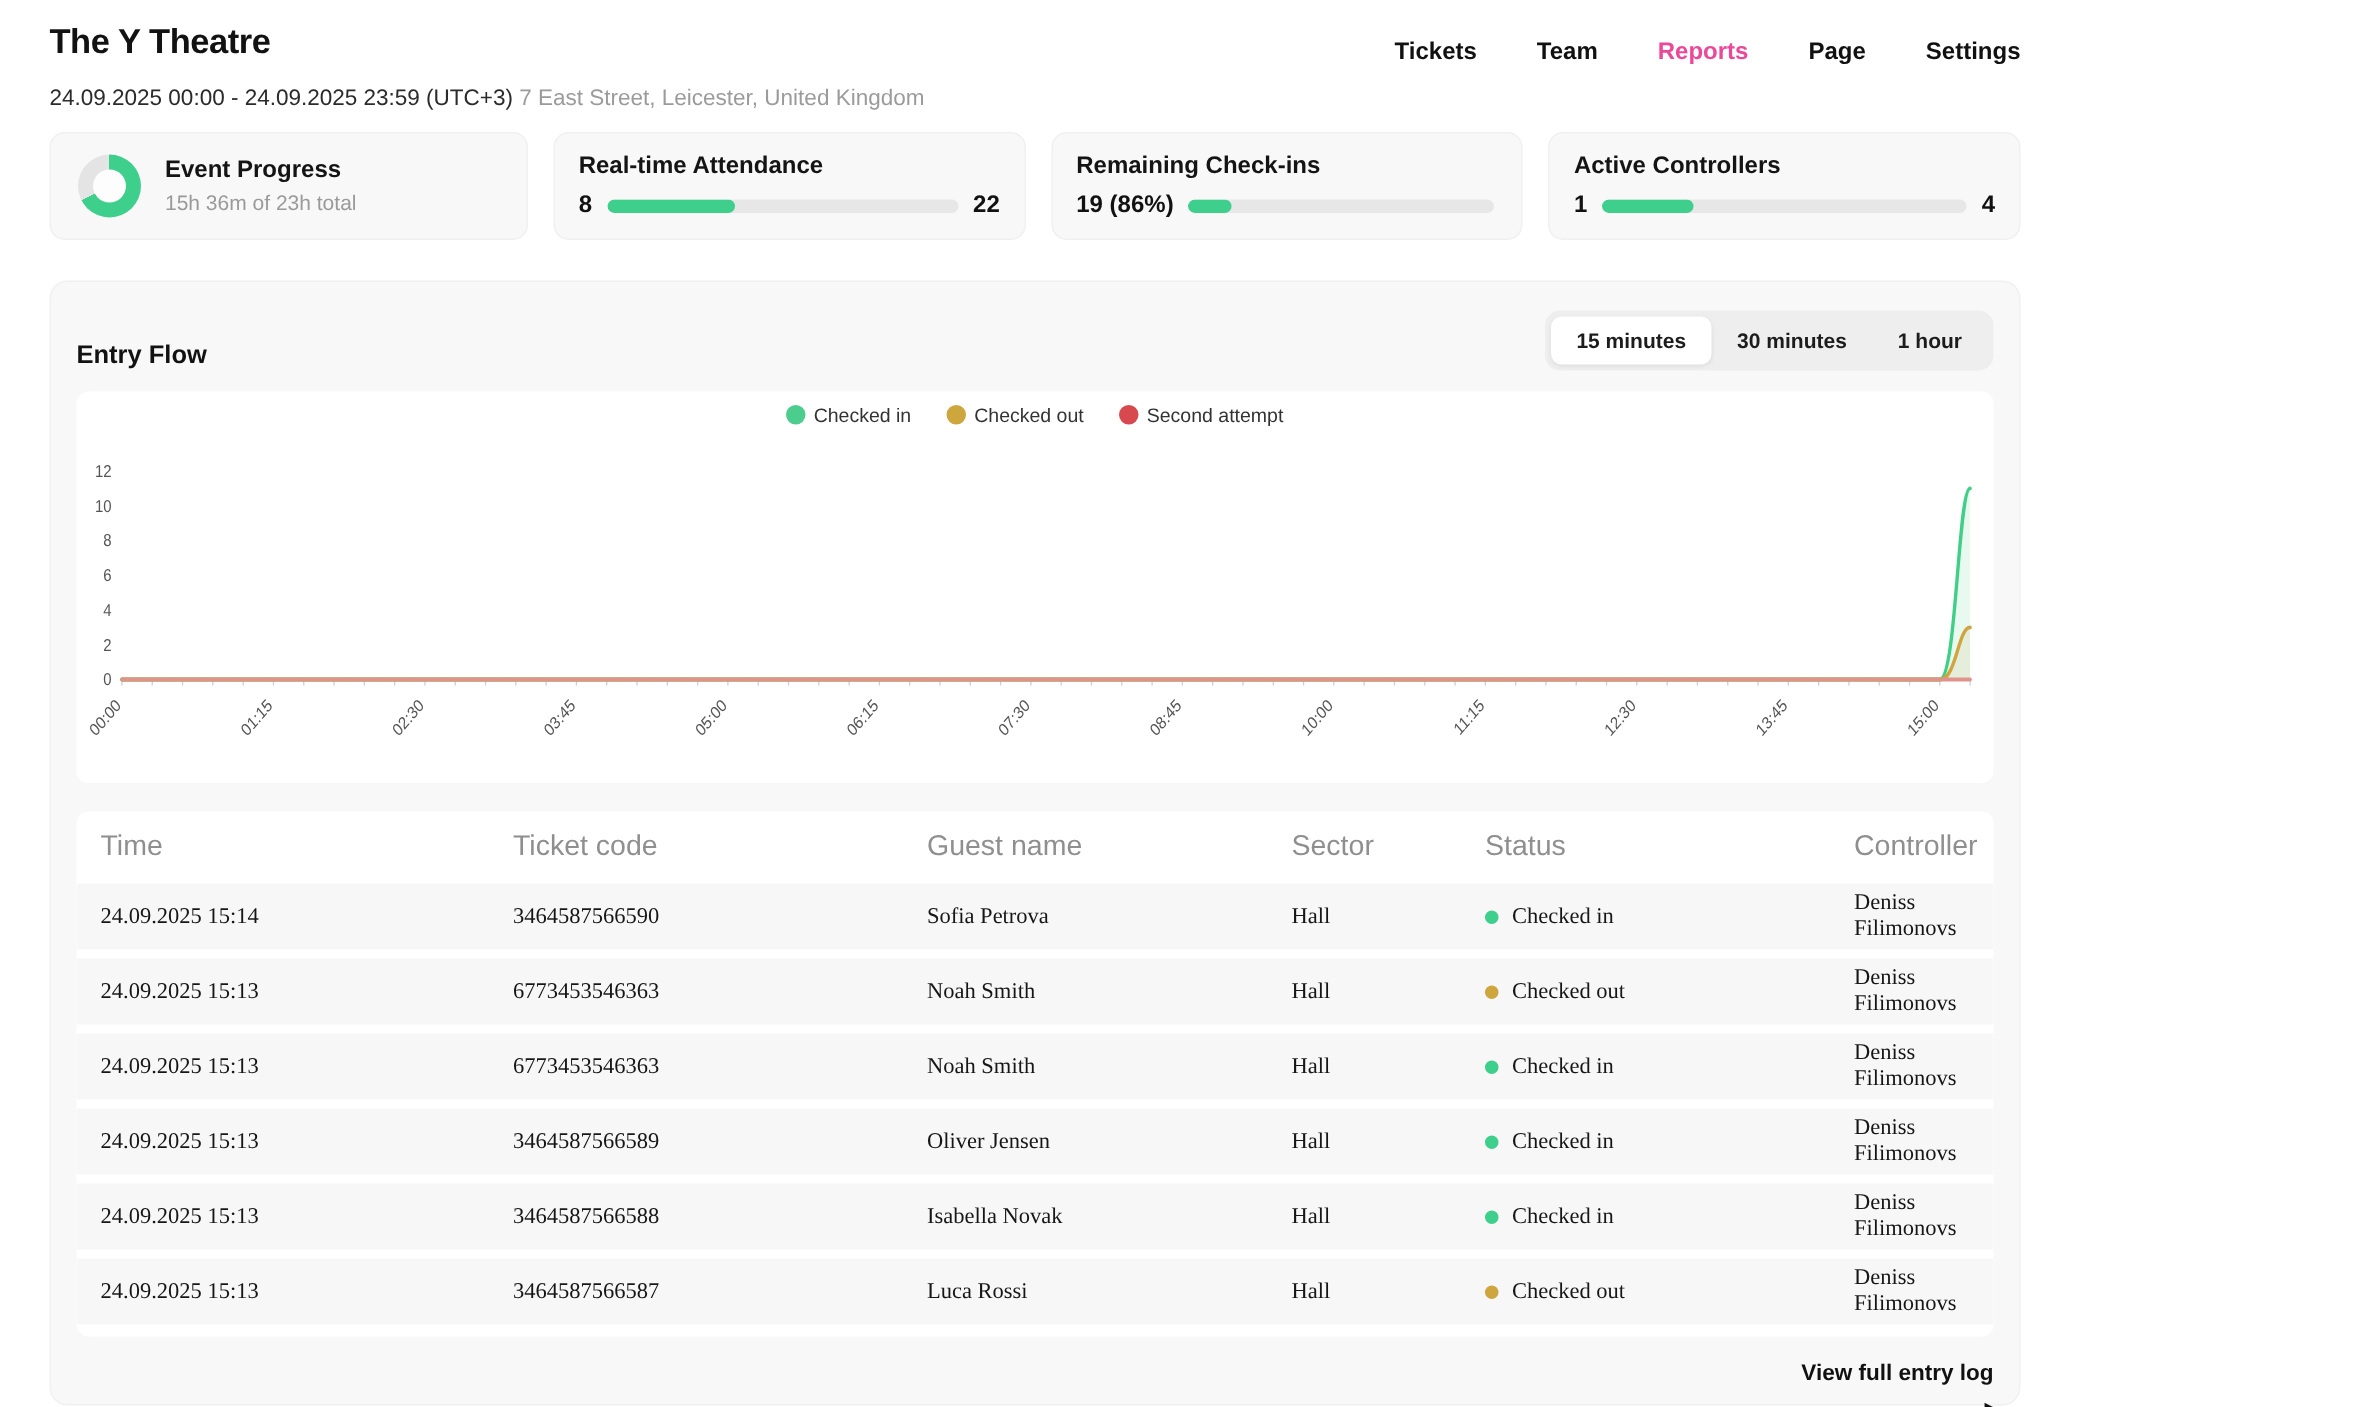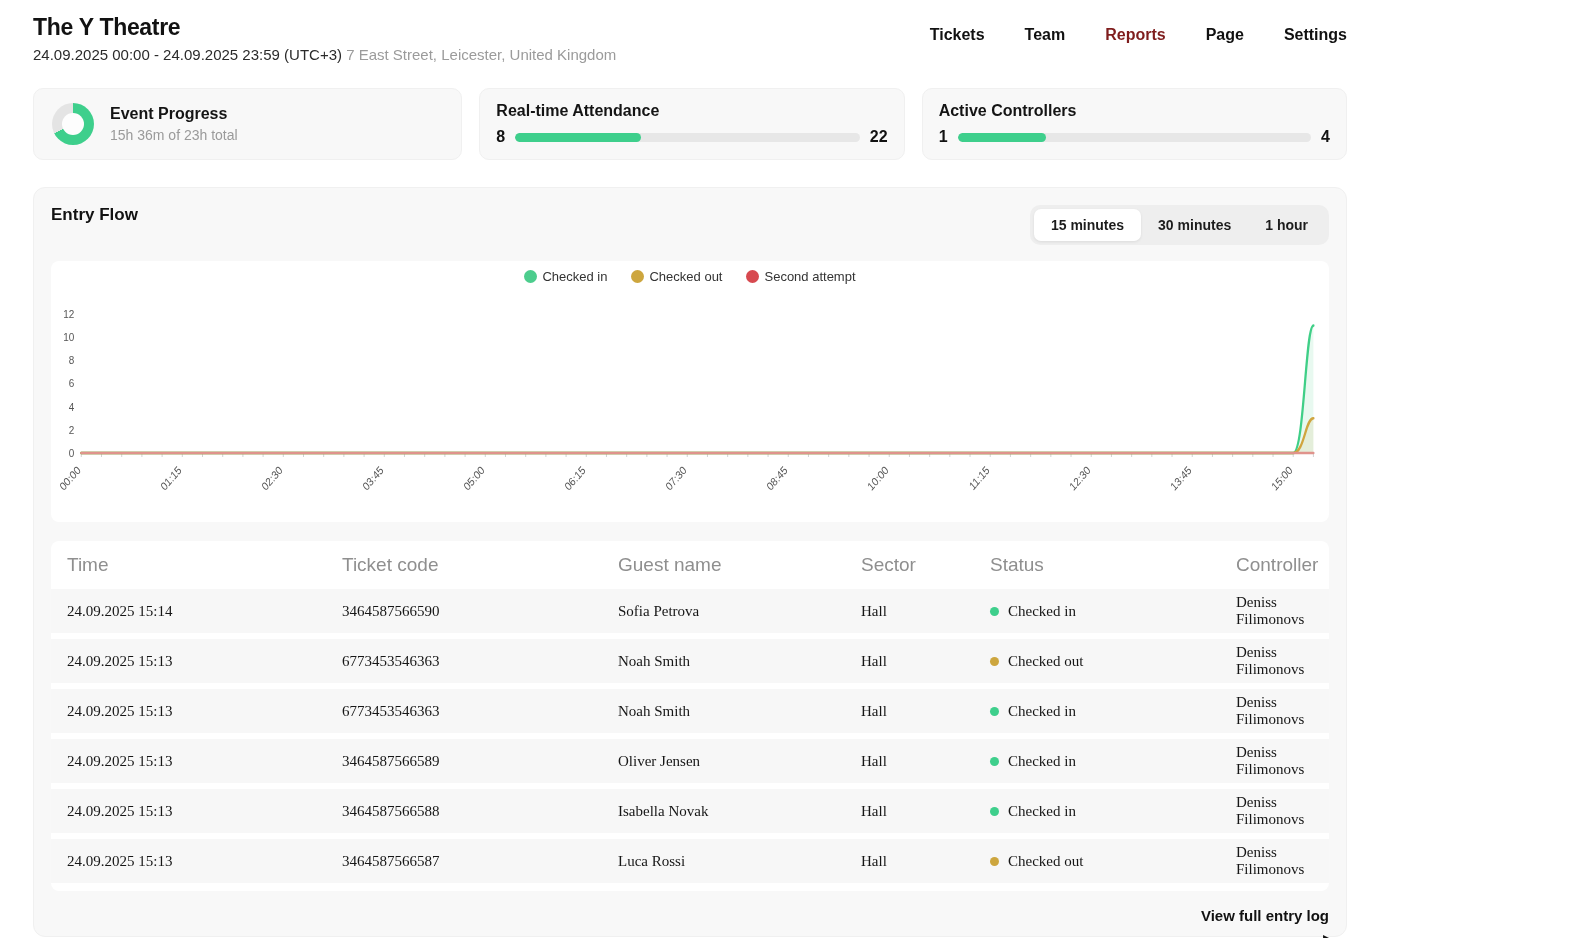--- a/index.html
+++ b/index.html
@@ -2,44 +2,44 @@
 <html><head>
 <meta charset="utf-8">
 <style>
   * { margin:0; padding:0; box-sizing:border-box; }
   html,body { background:#fff; font-family:"Liberation Sans", sans-serif; color:#121212; }
   .page { position:relative; width:1380px; height:938px; background:#fff; overflow:hidden; }
 
   
   .topbar { display:flex; justify-content:space-between; align-items:flex-start; padding:14px 33px 0 33px; height:80px; }
   .title-block h1 { font-size:23px; font-weight:700; letter-spacing:-0.3px; }
-  .sub-line { margin-top:5px; font-size:15px; }
+  .sub-line { margin-top:16px; font-size:15px; }
   .sub-line .dates { color:#2b2b2b; font-weight:500; }
   .sub-line .addr { color:#9b9b9b; font-weight:400; }
   .nav { display:flex; gap:40px; margin-top:12px;margin-left:32px; }
   .nav-item { font-size:16px; font-weight:600; color:#111; cursor:pointer; }
-  .nav-item.active { color:#7f1d1d; }
+  .nav-item.active { color:#ec4899; }
 
   
   .cards { display:flex; gap:17px; padding:8px 33px 0 33px; }
   .card { flex:1; height:72px; background:#f8f8f8; border:1px solid #f0f0f0; border-radius:10px; padding:13px 16px; }
   .card.progress-card { display:flex; align-items:center; gap:16px; padding:13px 18px; }
   .donut { width:42px; height:42px; border-radius:50%; position:relative; flex:0 0 42px; }
   .donut::after { content:""; position:absolute; left:10px; top:10px; width:22px; height:22px; border-radius:50%; background:#fdfdfd; }
   .card-title { font-size:16px; font-weight:700; color:#141414; }
   .card-sub { font-size:14px; color:#9a9a9a; margin-top:4px; }
   .bar-row { display:flex; align-items:center; margin-top:8px; }
   .bar-num { font-size:16px; font-weight:700; }
   .bar-track { flex:1; height:9px; background:#e7e7e7; border-radius:5px; margin:0 10px; overflow:hidden; }
   .bar-track.no-right { margin-right:2px; }
   .bar-fill { height:100%; border-radius:5px; background:#3ecf8c; }
 
   
   .flow-card { position:relative; margin:27px 33px 0 33px; height:750px; background:#f8f8f8; border:1px solid #f0f0f0; border-radius:12px; padding:17px; }
-  .flow-head { display:flex; justify-content:space-between; align-items:flex-start; height:42px; margin-bottom:14px; }
+  .flow-head { display:flex; justify-content:space-between; align-items:flex-end; height:42px; margin-bottom:14px; }
   .flow-title { font-size:17px; font-weight:700; padding-left:0; }
   .range-toggle { display:flex; background:#eeeeee; border-radius:10px; padding:4px; }
   .range-opt { font-size:14px; font-weight:600; color:#1c1c1c; padding:8px 17px; border-radius:7px; cursor:pointer; white-space:nowrap; }
   .range-opt.active { background:#fff; box-shadow:0 1px 3px rgba(0,0,0,0.08); }
 
   .chart-panel { position:relative; background:#fff; border-radius:8px; height:261px; }
   .legend { position:absolute; top:8px; left:0; right:0; display:flex; justify-content:center; gap:24px; z-index:2; }
   .legend-item { display:flex; align-items:center; gap:5px; font-size:13px; color:#333; }
   .legend-dot { width:13px; height:13px; border-radius:50%; }
   .chart-svg { display:block; width:100%; height:261px; }
@@ -94,20 +94,29 @@
       <div class="card-title">Real-time Attendance</div>
       <div class="bar-row">
         <span class="bar-num">8</span>
         <div class="bar-track">
             <div class="bar-fill" style="width: 36.4%;"></div>
           </div>
         <span class="bar-num">22</span>
       </div>
     </div>
 
+    <div class="card">
+      <div class="card-title">Remaining Check-ins</div>
+      <div class="bar-row">
+        <span class="bar-num">19 (86%)</span>
+        <div class="bar-track no-right">
+            <div class="bar-fill" style="width: 14%;"></div>
+          </div>
+      </div>
+    </div>
 
     <div class="card">
       <div class="card-title">Active Controllers</div>
       <div class="bar-row">
         <span class="bar-num">1</span>
         <div class="bar-track">
             <div class="bar-fill" style="width: 25%;"></div>
           </div>
         <span class="bar-num">4</span>
       </div>

